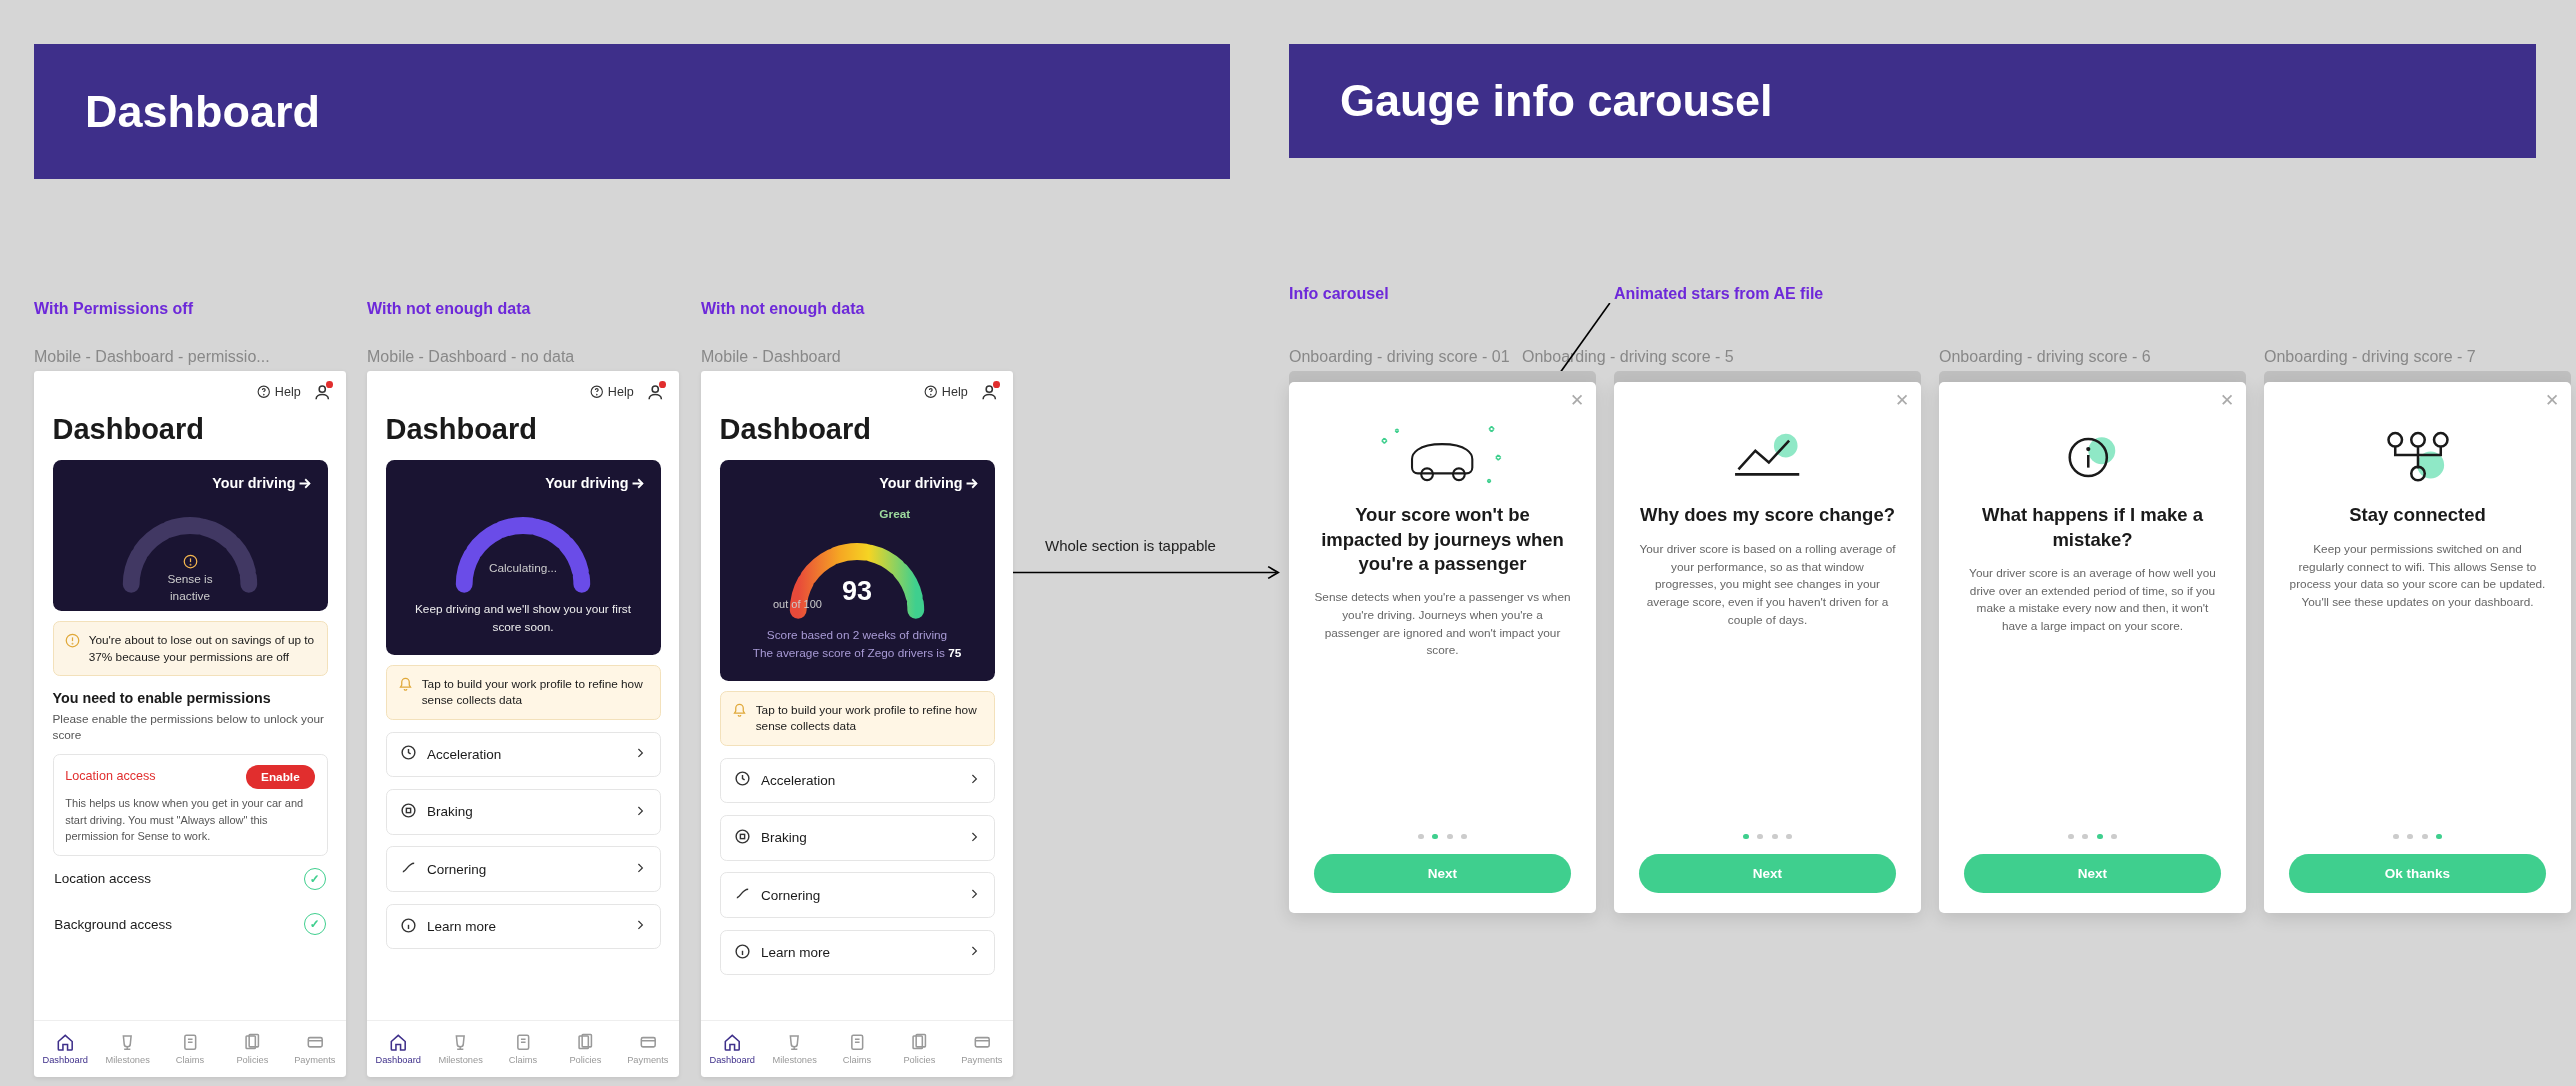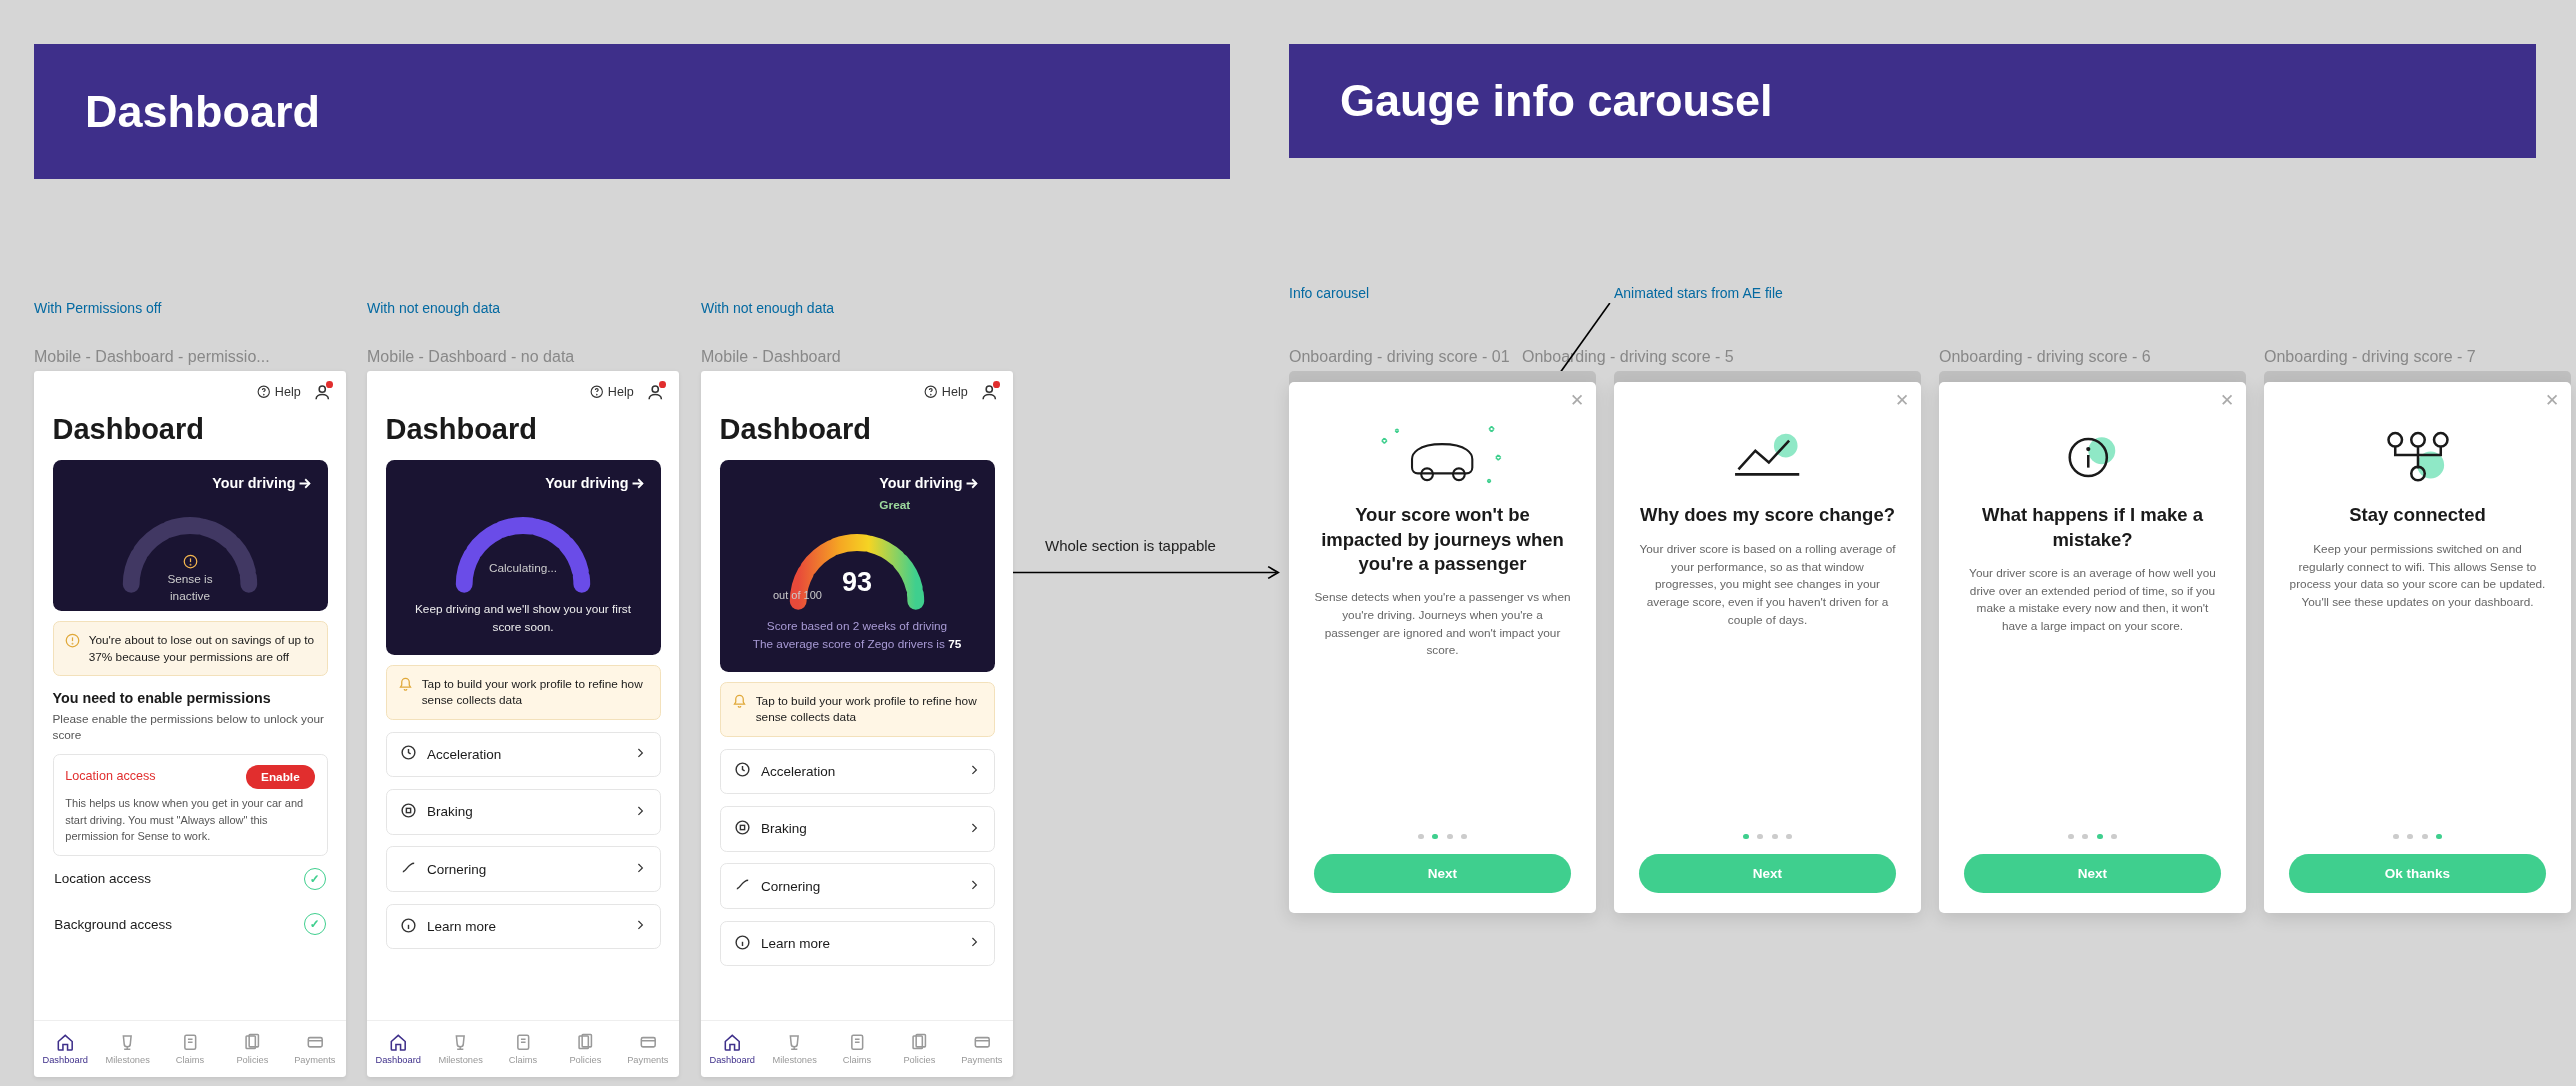--- a/index.html
+++ b/index.html
@@ -28,40 +28,40 @@
   .canvas{position:relative;width:100%;height:100%}
   .section-title{
     position:absolute;
     background:var(--purple);
     color:#fff;
     font-weight:700;
     font-size:45px;
     display:flex;align-items:center;
     padding-left:51px;
   }
-  .label{position:absolute;font-size:14px;font-weight:400;color:#0369a1}
+  .label{position:absolute;font-size:16px;font-weight:700;color:#6d28d9}
   .frame-name{position:absolute;font-size:16px;font-weight:400;color:#888}
   .phone{
     position:absolute;width:312px;height:706px;background:#fff;
     border-radius:3.4px;box-shadow:0 1.7px 4.2px rgba(0,0,0,0.08);
     display:flex;flex-direction:column;overflow:hidden;
   }
   .ph-header{display:flex;justify-content:flex-end;align-items:center;padding:11.8px 15px;font-size:12.6px;gap:11.8px}
   .help{display:inline-flex;align-items:center;gap:4.2px;font-size:12.6px;color:#333}
   .avatar{position:relative;display:inline-flex}
   .avatar svg{width:18.5px;height:18.5px}
   .avatar .dot{position:absolute;top:-1.7px;right:-1.7px;width:6.7px;height:6.7px;border-radius:50%;background:var(--red)}
   .ph-title{font-size:29px;font-weight:700;padding:0 18.5px 13.5px}
   .ph-body{flex:1;padding:0 18.5px;overflow:hidden}
   .driving-card{
     background:var(--dark);border-radius:8.4px;color:#fff;padding:15px 15px 18.5px;
     position:relative;
   }
   .dc-heading{display:flex;justify-content:flex-end;align-items:flex-start;font-size:14.3px;font-weight:600;margin-bottom:5px}
-  .dc-sub{font-size:11.8px;color:#9dd99d;margin-top:7px}
+  .dc-sub{font-size:11.8px;color:#9dd99d;margin-top:16px}
   .gauge-wrap{display:flex;flex-direction:column;align-items:center;margin-top:5px}
   .gauge-caption{text-align:center;font-size:11.8px;margin-top:8.4px;color:#eee;line-height:1.5}
   .gauge-caption .b{font-weight:700}
   .score-big{position:absolute;left:0;right:0;top:54%;text-align:center;font-size:27px;font-weight:700}
   .score-sub{position:absolute;left:0;right:0;top:78%;font-size:11px;color:#ccc}
   .gauge{position:relative;width:168px;height:93px}
   .inactive-center{position:absolute;left:0;right:0;top:58%;text-align:center;font-size:11.8px;color:#ccc;display:flex;flex-direction:column;align-items:center;gap:3.4px}
   .calc-center{position:absolute;left:0;right:0;top:66%;text-align:center;font-size:11.8px;color:#ccc}
   .notice{
     margin-top:10px;background:var(--cream);border:0.8px solid var(--cream-border);

